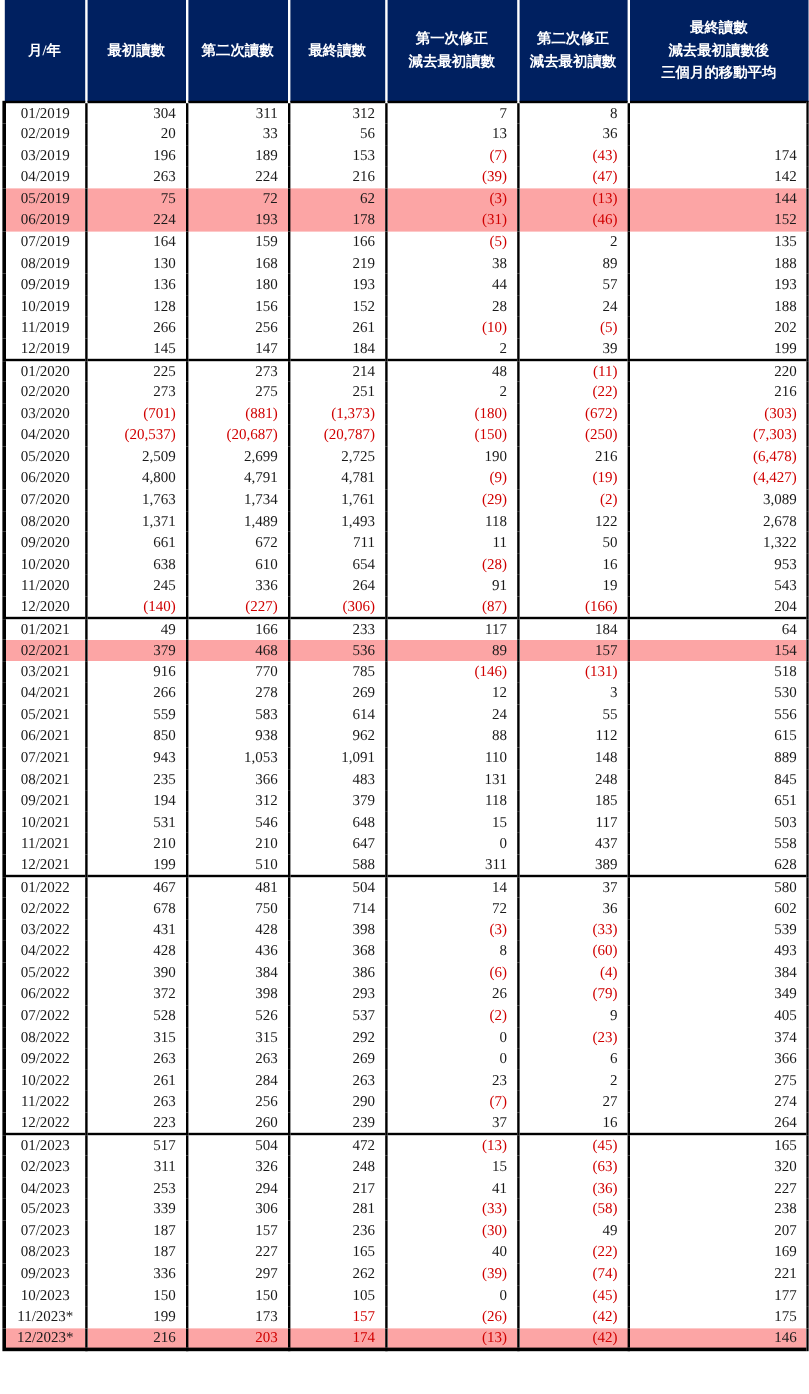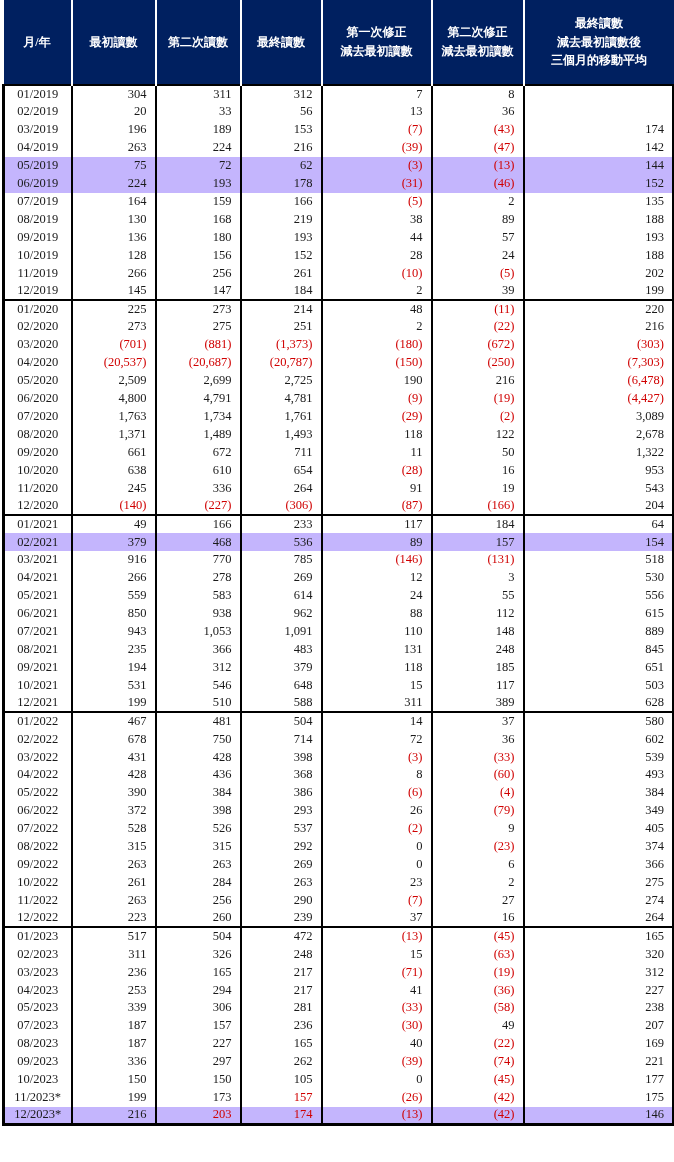--- a/index.html
+++ b/index.html
@@ -49,21 +49,21 @@
   }
   tbody td:first-child {
     text-align: center;
     padding: 0 4px;
     border-left: 3px solid #000000;
   }
   tbody td:last-child { border-right: 3px solid #000000; }
   tbody.ygroup { border-top: 2px solid #000000; }
   tbody.ygroup:first-of-type { border-top: 2.5px solid #000000; }
   tbody.ygroup:last-of-type { border-bottom: 3px solid #000000; font-family: Liberation Serif, serif; }
-  tr.hl td { background: #c4b5fd; }
+  tr.hl td { background: #fca5a5; }
   td.neg { color: #d00000; }
 </style>
 </head>
 <body>
 
 <div id="page">
   <table>
     <colgroup>
       <col style="width:68px">
       <col style="width:84px">
@@ -393,20 +393,29 @@
         <tr>
           <td>10/2021</td>
           <td>531</td>
           <td>546</td>
           <td>648</td>
           <td>15</td>
           <td>117</td>
           <td>503</td>
         </tr>
         <tr>
+          <td>11/2021</td>
+          <td>210</td>
+          <td>210</td>
+          <td>647</td>
+          <td>0</td>
+          <td>437</td>
+          <td>558</td>
+        </tr>
+        <tr>
           <td>12/2021</td>
           <td>199</td>
           <td>510</td>
           <td>588</td>
           <td>311</td>
           <td>389</td>
           <td>628</td>
         </tr>
       </tbody>
       <tbody class="ygroup">
@@ -530,29 +539,20 @@
           <td>165</td>
         </tr>
         <tr>
           <td>02/2023</td>
           <td>311</td>
           <td>326</td>
           <td>248</td>
           <td>15</td>
           <td class="neg">(63)</td>
           <td>320</td>
-        </tr>
-        <tr>
-          <td>03/2023</td>
-          <td>236</td>
-          <td>165</td>
-          <td>217</td>
-          <td class="neg">(71)</td>
-          <td class="neg">(19)</td>
-          <td>312</td>
         </tr>
         <tr>
           <td>04/2023</td>
           <td>253</td>
           <td>294</td>
           <td>217</td>
           <td>41</td>
           <td class="neg">(36)</td>
           <td>227</td>
         </tr>

